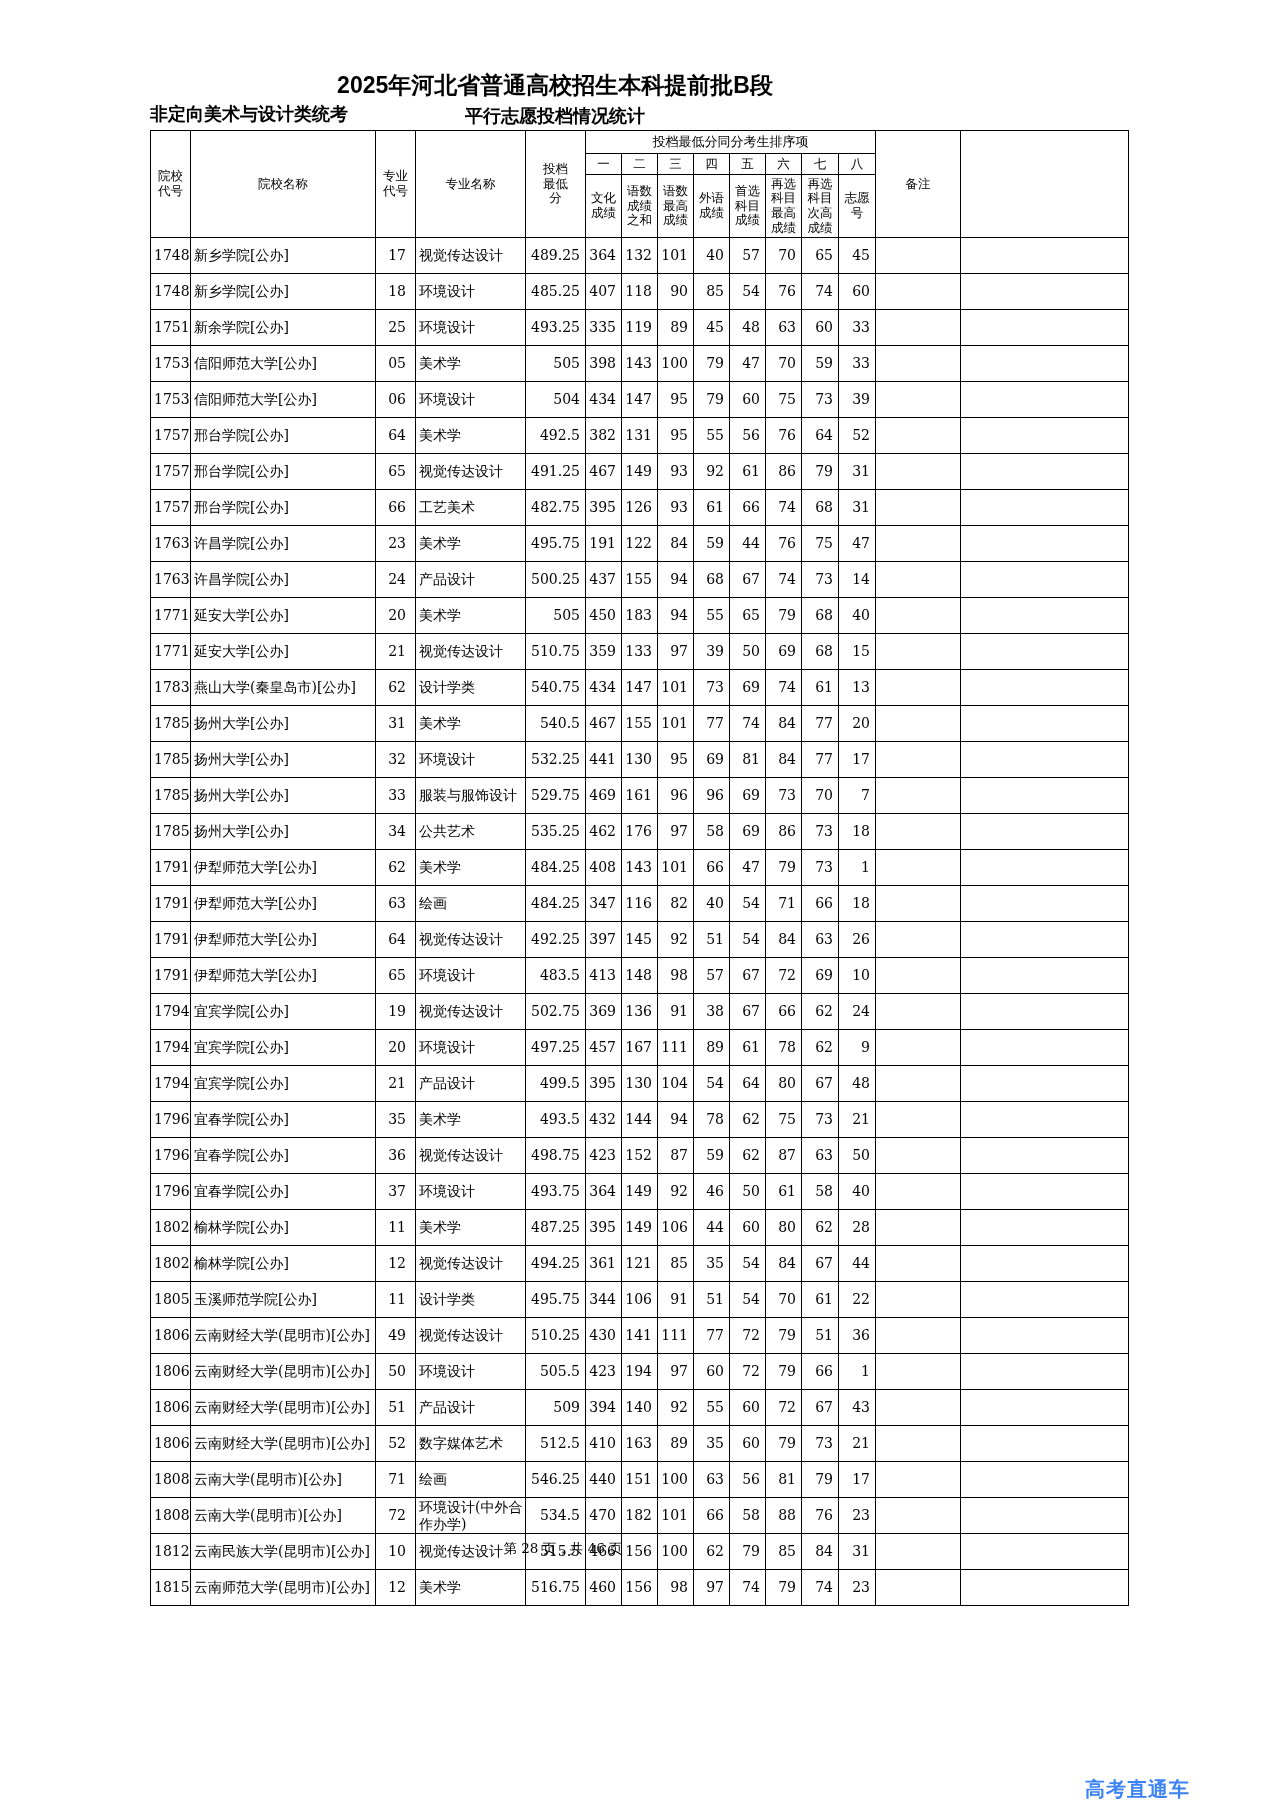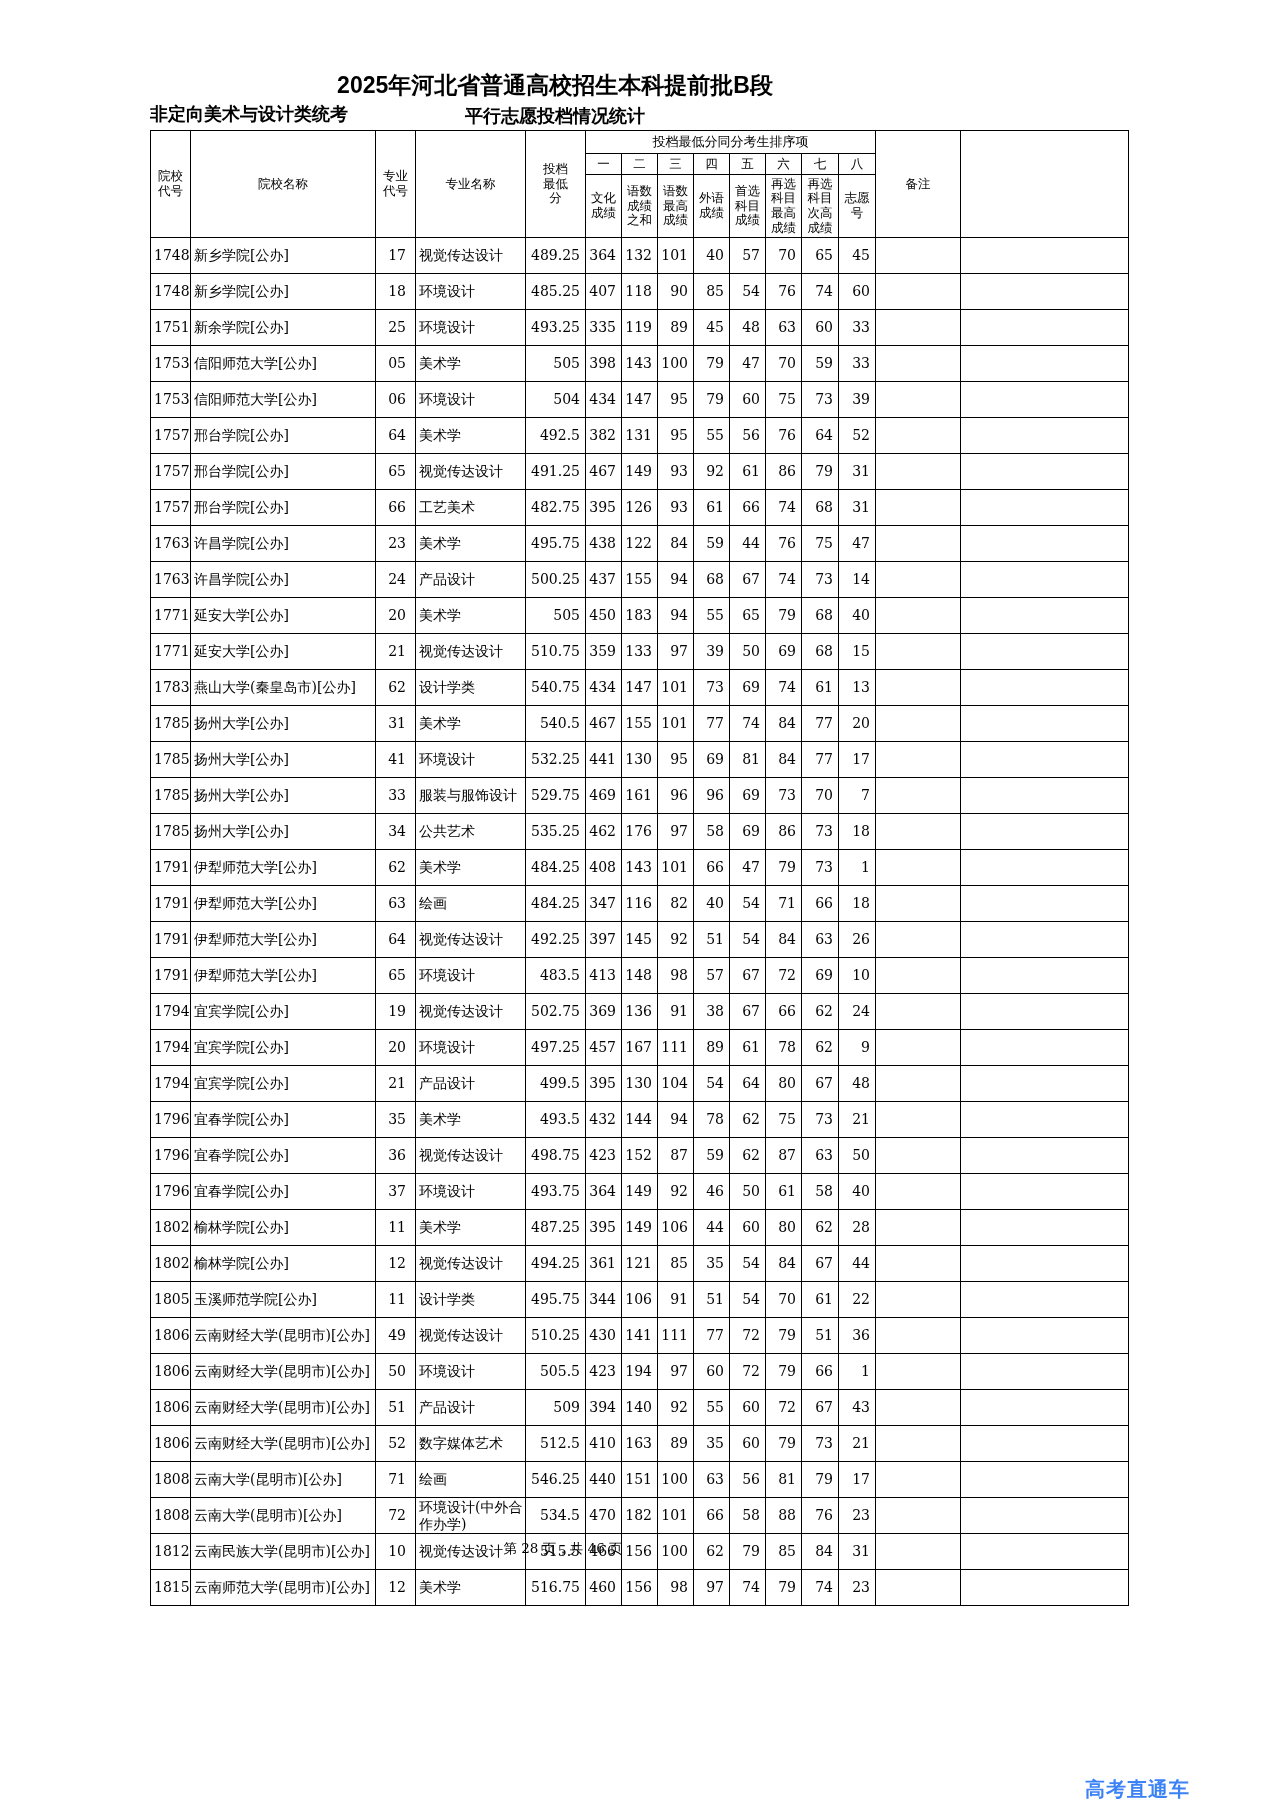--- a/index.html
+++ b/index.html
@@ -264,21 +264,21 @@
           <td class="cell-right">31</td>
           <td></td>
           <td></td>
         </tr>
         <tr>
           <td class="cell-left">1763</td>
           <td class="cell-left">许昌学院[公办]</td>
           <td class="cell-right mcode">23</td>
           <td class="cell-left">美术学</td>
           <td class="cell-right">495.75</td>
-          <td class="cell-right">438</td>
+          <td class="cell-right">191</td>
           <td class="cell-right">122</td>
           <td class="cell-right">84</td>
           <td class="cell-right">59</td>
           <td class="cell-right">44</td>
           <td class="cell-right">76</td>
           <td class="cell-right">75</td>
           <td class="cell-right">47</td>
           <td></td>
           <td></td>
         </tr>
@@ -363,21 +363,21 @@
           <td class="cell-right">74</td>
           <td class="cell-right">84</td>
           <td class="cell-right">77</td>
           <td class="cell-right">20</td>
           <td></td>
           <td></td>
         </tr>
         <tr>
           <td class="cell-left">1785</td>
           <td class="cell-left">扬州大学[公办]</td>
-          <td class="cell-right mcode">41</td>
+          <td class="cell-right mcode">32</td>
           <td class="cell-left">环境设计</td>
           <td class="cell-right">532.25</td>
           <td class="cell-right">441</td>
           <td class="cell-right">130</td>
           <td class="cell-right">95</td>
           <td class="cell-right">69</td>
           <td class="cell-right">81</td>
           <td class="cell-right">84</td>
           <td class="cell-right">77</td>
           <td class="cell-right">17</td>

